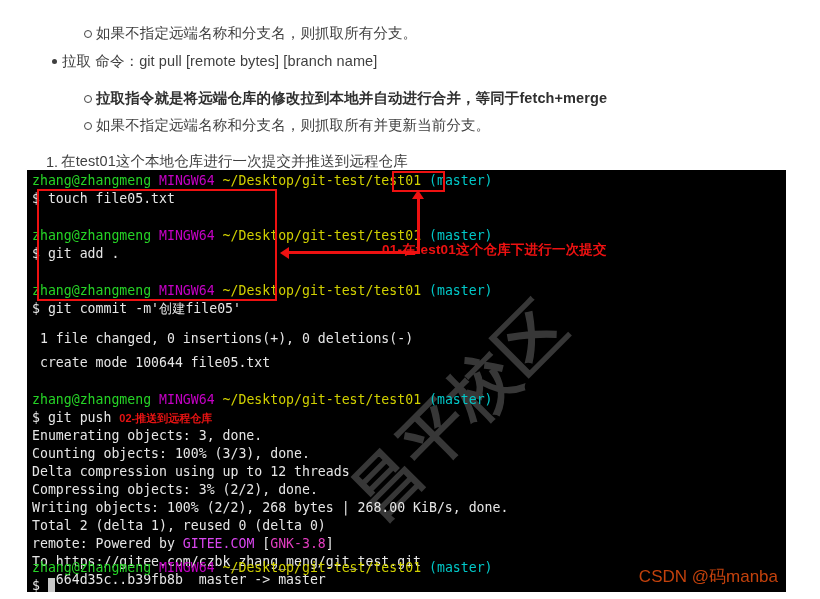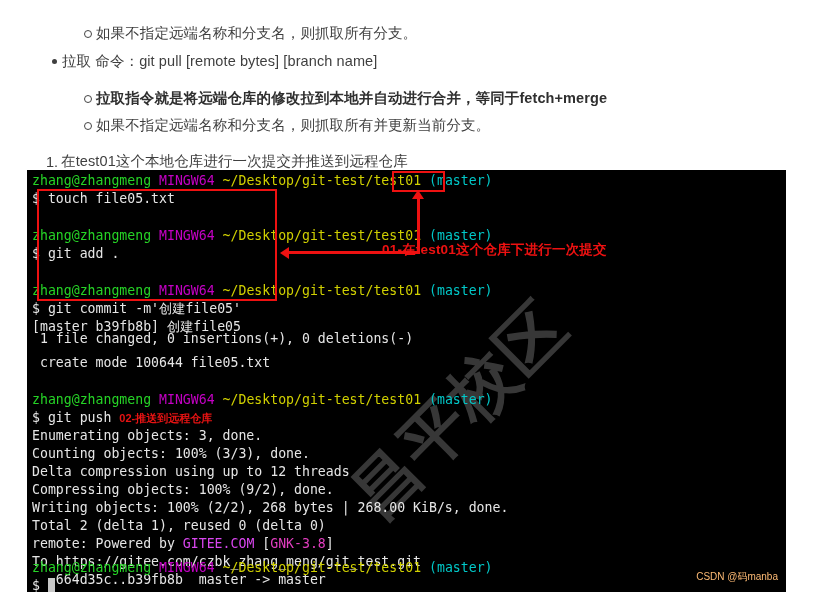--- a/index.html
+++ b/index.html
@@ -113,22 +113,22 @@
     transform-origin: 0 0;
     opacity: .62;
     white-space: nowrap;
     pointer-events: none;
     letter-spacing: 2px;
   }
   #wm-csdn {
     position: absolute;
     right: 8px;
     bottom: 6px;
-    color: #fdba74;
-    font-size: 10px;
+    color: #c2410c;
+    font-size: 17px;
     font-family: "Liberation Sans", "DejaVu Sans", sans-serif;
     white-space: nowrap;
   }
 
   
   .redbox {
     position: absolute;
     border: 2px solid #ee1111;
     box-sizing: border-box;
     pointer-events: none;
@@ -221,34 +221,33 @@
   <div class="tline c-white" style="top:20px;">$ touch file05.txt</div>
 
   <div class="tline" style="top:57px;"><span class="c-user">zhang@zhangmeng</span><span> </span><span class="c-host">MINGW64</span><span> </span><span class="c-path">~/Desktop/git-test/test01</span><span> </span><span class="c-branch">(master)</span></div>
 
   <div class="tline c-white" style="top:75px;">$ git add .</div>
 
   <div class="tline" style="top:112px;"><span class="c-user">zhang@zhangmeng</span><span> </span><span class="c-host">MINGW64</span><span> </span><span class="c-path">~/Desktop/git-test/test01</span><span> </span><span class="c-branch">(master)</span></div>
 
   <div class="tline c-white" style="top:130px;">$ git commit -m'创建file05'</div>
 
-  <div class="tline c-white" style="top:148px;">[master b39fb8b] 创建file05</div>
 
   <div class="tline c-white" style="top:160px;"> 1 file changed, 0 insertions(+), 0 deletions(-)</div>
 
   <div class="tline c-white" style="top:184px;"> create mode 100644 file05.txt</div>
 
   <div class="tline" style="top:221px;"><span class="c-user">zhang@zhangmeng</span><span> </span><span class="c-host">MINGW64</span><span> </span><span class="c-path">~/Desktop/git-test/test01</span><span> </span><span class="c-branch">(master)</span></div>
 
   <div class="tline" style="top:239px;"><span class="c-white">$ git push </span><span class="c-ann">02-推送到远程仓库</span></div>
 
   <div class="tline c-white" style="top:257px;">Enumerating objects: 3, done.</div>
   <div class="tline c-white" style="top:275px;">Counting objects: 100% (3/3), done.</div>
   <div class="tline c-white" style="top:293px;">Delta compression using up to 12 threads</div>
-  <div class="tline c-white" style="top:311px;">Compressing objects: 100% (9/2), done.</div>
+  <div class="tline c-white" style="top:311px;">Compressing objects: 3% (2/2), done.</div>
   <div class="tline c-white" style="top:329px;">Writing objects: 100% (2/2), 268 bytes | 268.00 KiB/s, done.</div>
   <div class="tline c-white" style="top:347px;">Total 2 (delta 1), reused 0 (delta 0)</div>
 
   <div class="tline" style="top:365px;"><span class="c-white">remote: Powered by </span><span class="c-gitee">GITEE.COM</span><span class="c-brkt"> [</span><span class="c-gnk">GNK-3.8</span><span class="c-brkt">]</span></div>
 
   <div class="tline c-white" style="top:383px;">To https://gitee.com/czbk_zhang_meng/git_test.git</div>
   <div class="tline c-white" style="top:401px;">   664d35c..b39fb8b  master -&gt; master</div>
 
   <div class="tline" style="top:389px;"></div>
 

